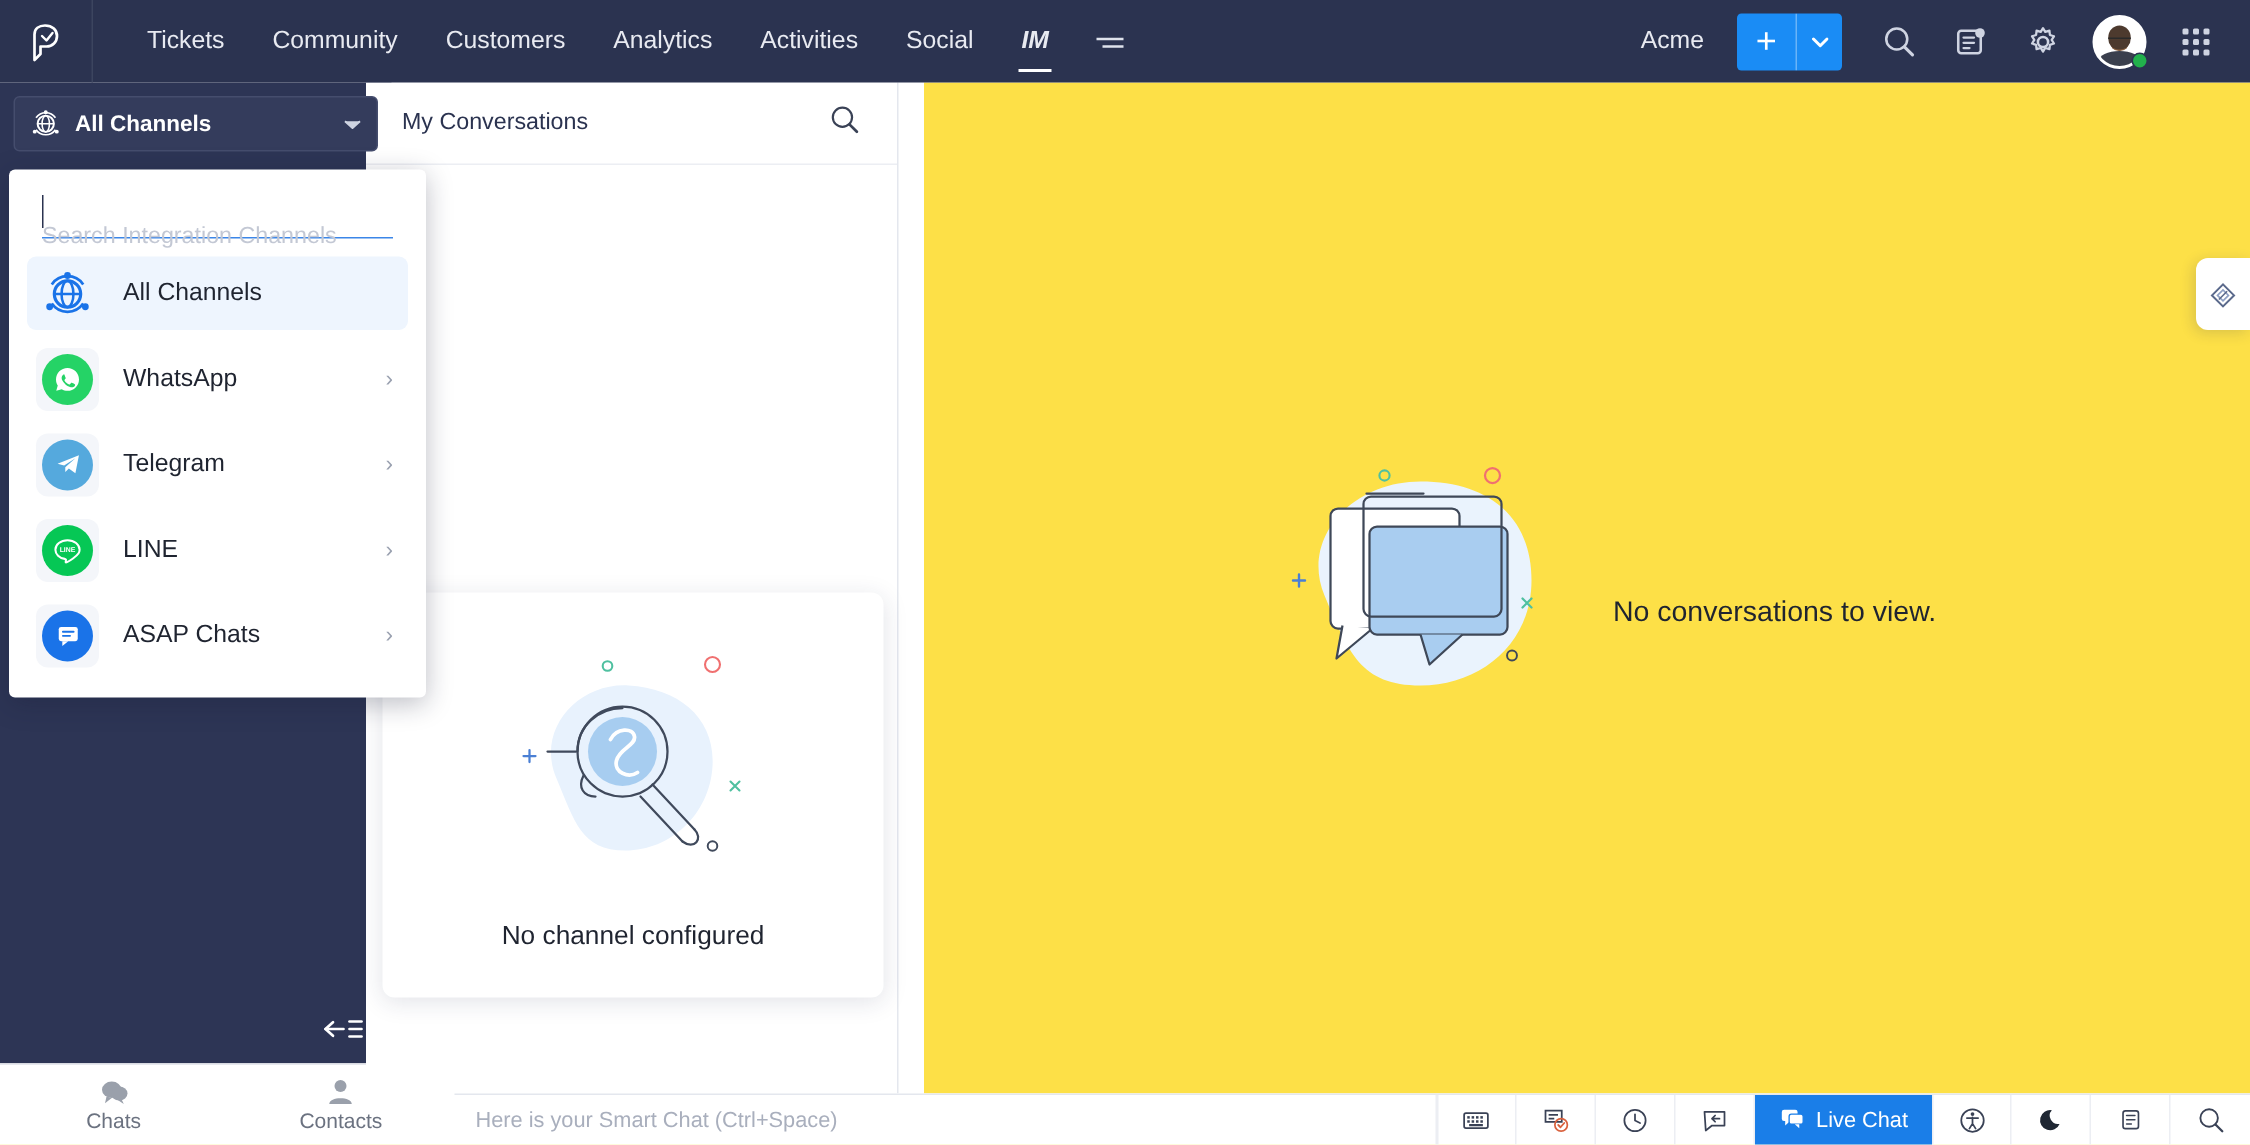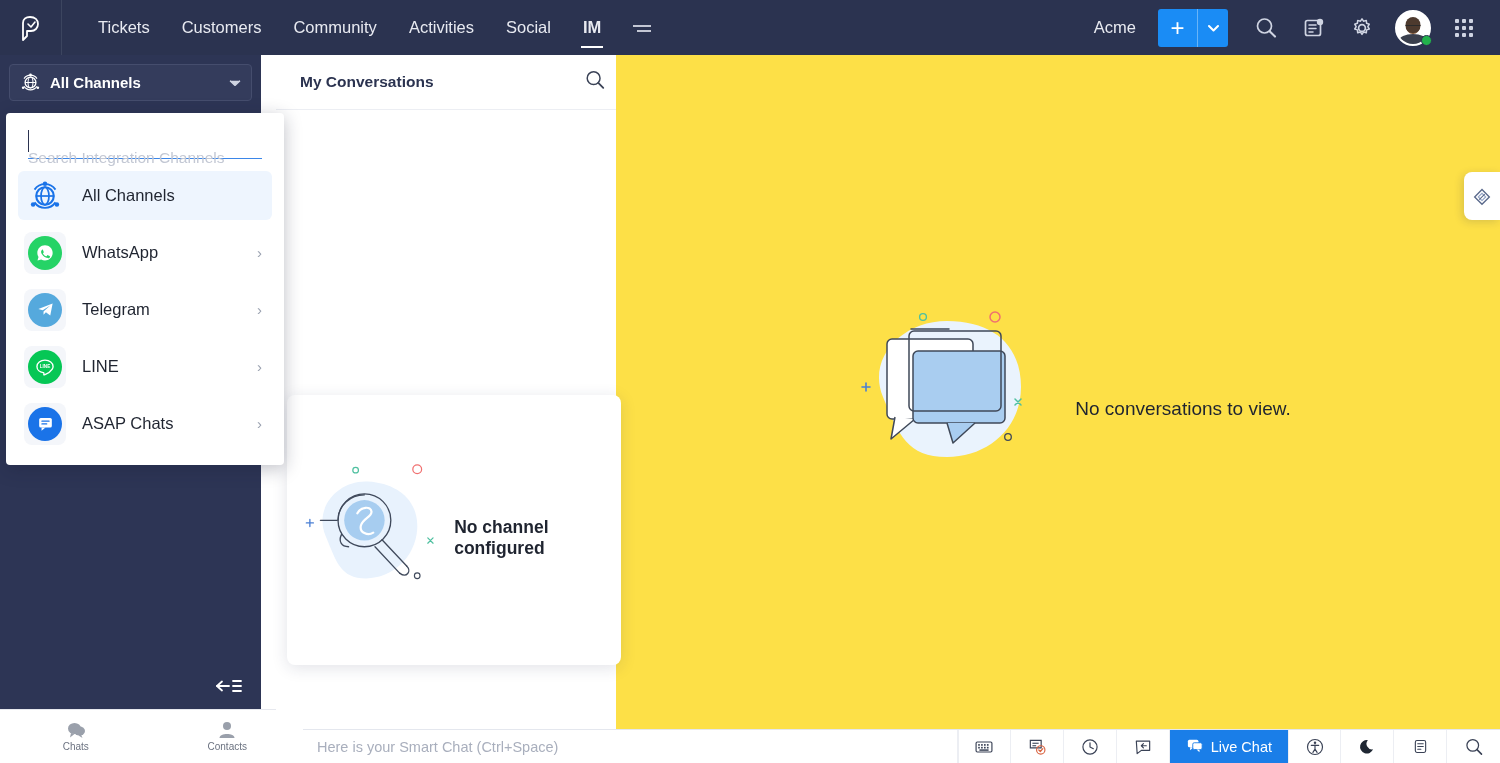--- a/index.html
+++ b/index.html
@@ -22,21 +22,21 @@
     width: 62px; height: 55px;
     display: flex; align-items: center; justify-content: center;
     border-right: 1px solid #3c455f;
   }
   .nav-items { display: flex; align-items: flex-start; height: 55px; padding-left: 20px; }
   .nav-item {
     color: #e8eaf1; font-size: 16.5px; padding: 0 16px;
     height: 55px; display: flex; align-items: center; position: relative;
     white-space: nowrap; cursor: pointer;
   }
-  .nav-item.active { font-weight: bold; }
+  .nav-item.active { font-weight: bold; font-style: italic; }
   .nav-item.active::after {
     content: ""; position: absolute; left: 14px; right: 14px; bottom: 7px;
     height: 2px; background: #ffffff;
   }
   .nav-hamburger { padding: 0 14px; cursor: pointer; display: flex; align-items: center; height: 55px; }
   .nav-right {
     margin-left: auto; display: flex; align-items: center; height: 55px; padding-right: 14px; gap: 4px;
   }
   .org-name { color: #e8eaf1; font-size: 16.5px; padding: 0 18px; white-space: nowrap; }
   .plus-group {
@@ -95,21 +95,21 @@
   
   .bottom-tabs {
     position: absolute; left: 0; top: 709px; width: 303px; height: 54px;
     background: #ffffff; display: flex; align-items: center;
     border-top: 1px solid #e6e8ee;
   }
   .bottom-tab {
     flex: 1; display: flex; flex-direction: column; align-items: center;
     justify-content: center; gap: 2px; cursor: pointer;
   }
-  .bottom-tab .bt-label { font-size: 10px; color: #6b7280; }
+  .bottom-tab .bt-label { font-size: 14px; color: #6b7280; }
 
   
   .channel-dropdown {
     position: absolute; left: 6px; top: 113px; width: 278px; height: 352px;
     background: #ffffff; border-radius: 4px;
     box-shadow: 0 4px 18px rgba(20,25,50,.28);
     z-index: 60; padding: 14px 12px 10px 12px;
   }
   .cd-search {
     position: relative; margin: 0 10px 12px 10px; height: 32px;
@@ -140,37 +140,37 @@
 
   
   .ic-round { width: 34px; height: 34px; border-radius: 50%; display:flex; align-items:center; justify-content:center; }
   .ic-wa { background: #25d366; }
   .ic-tg { background: #55a9dd; }
   .ic-line { background: #06c755; }
   .ic-asap { background: #1a73e8; }
 
   
   .conv-panel {
-    position: absolute; left: 276px; top: 55px; width: 355px; height: 674px;
-    background: #ffffff; border-right: 1px solid #e4e7ee; font-weight: bold;
+    position: absolute; left: 244px; top: 55px; width: 355px; height: 674px;
+    background: #ffffff; border-right: 1px solid #e4e7ee;
   }
   .conv-head {
     height: 55px; display: flex; align-items: center; padding: 0 24px;
     border-bottom: 1px solid #eceef3;
   }
   .conv-title { font-size: 15.5px; color: #2b3350; flex: 1; }
   .conv-empty-text {
     position: absolute; left: 16px; top: 382px; width: 330px;
     font-size: 18px; color: #1f2430; text-align: center; line-height: 1.5;
   }
   .nochannel-card {
     position: absolute; left: 11px; top: 340px; width: 334px; height: 270px;
     background: #ffffff; border-radius: 8px;
     box-shadow: 0 3px 16px rgba(30,40,80,.13);
-    display: flex; flex-direction: row; align-items: center; justify-content: center;
+    display: flex; flex-direction: column; align-items: center; justify-content: center;
     z-index: 10;
   }
   .nochannel-label { font-size: 17.5px; color: #1f2430; margin-top: 16px; }
 
   
   .main-area {
     position: absolute; left: 616px; top: 55px; right: 0; height: 674px;
     background: #fde047; display: flex; flex-direction: row;
     align-items: center; justify-content: center;
   }
@@ -224,24 +224,27 @@
         <path d="M5 20 L5 9 C5 5 8 3 12 3 C17 3 20 6 20 10 C20 14 17 17 13 17 L9 17 L9 22 L5 26 Z" stroke="#ffffff" stroke-width="1.8" fill="none" stroke-linejoin="round"></path>
         <path d="M10 10 L13 13 L17 8" stroke="#ffffff" stroke-width="1.6" fill="none" stroke-linecap="round" stroke-linejoin="round"></path>
       </svg>
     </div>
 
     <div class="nav-items">
       <div class="nav-item">
           <span>Tickets</span>
         </div>
       <div class="nav-item">
+          <span>Community</span>
+        </div>
+      <div class="nav-item">
           <span>Customers</span>
         </div>
       <div class="nav-item">
-          <span>Community</span>
+          <span>Analytics</span>
         </div>
       <div class="nav-item">
           <span>Activities</span>
         </div>
       <div class="nav-item">
           <span>Social</span>
         </div>
       <div class="nav-item active">
           <span>IM</span>
         </div>

